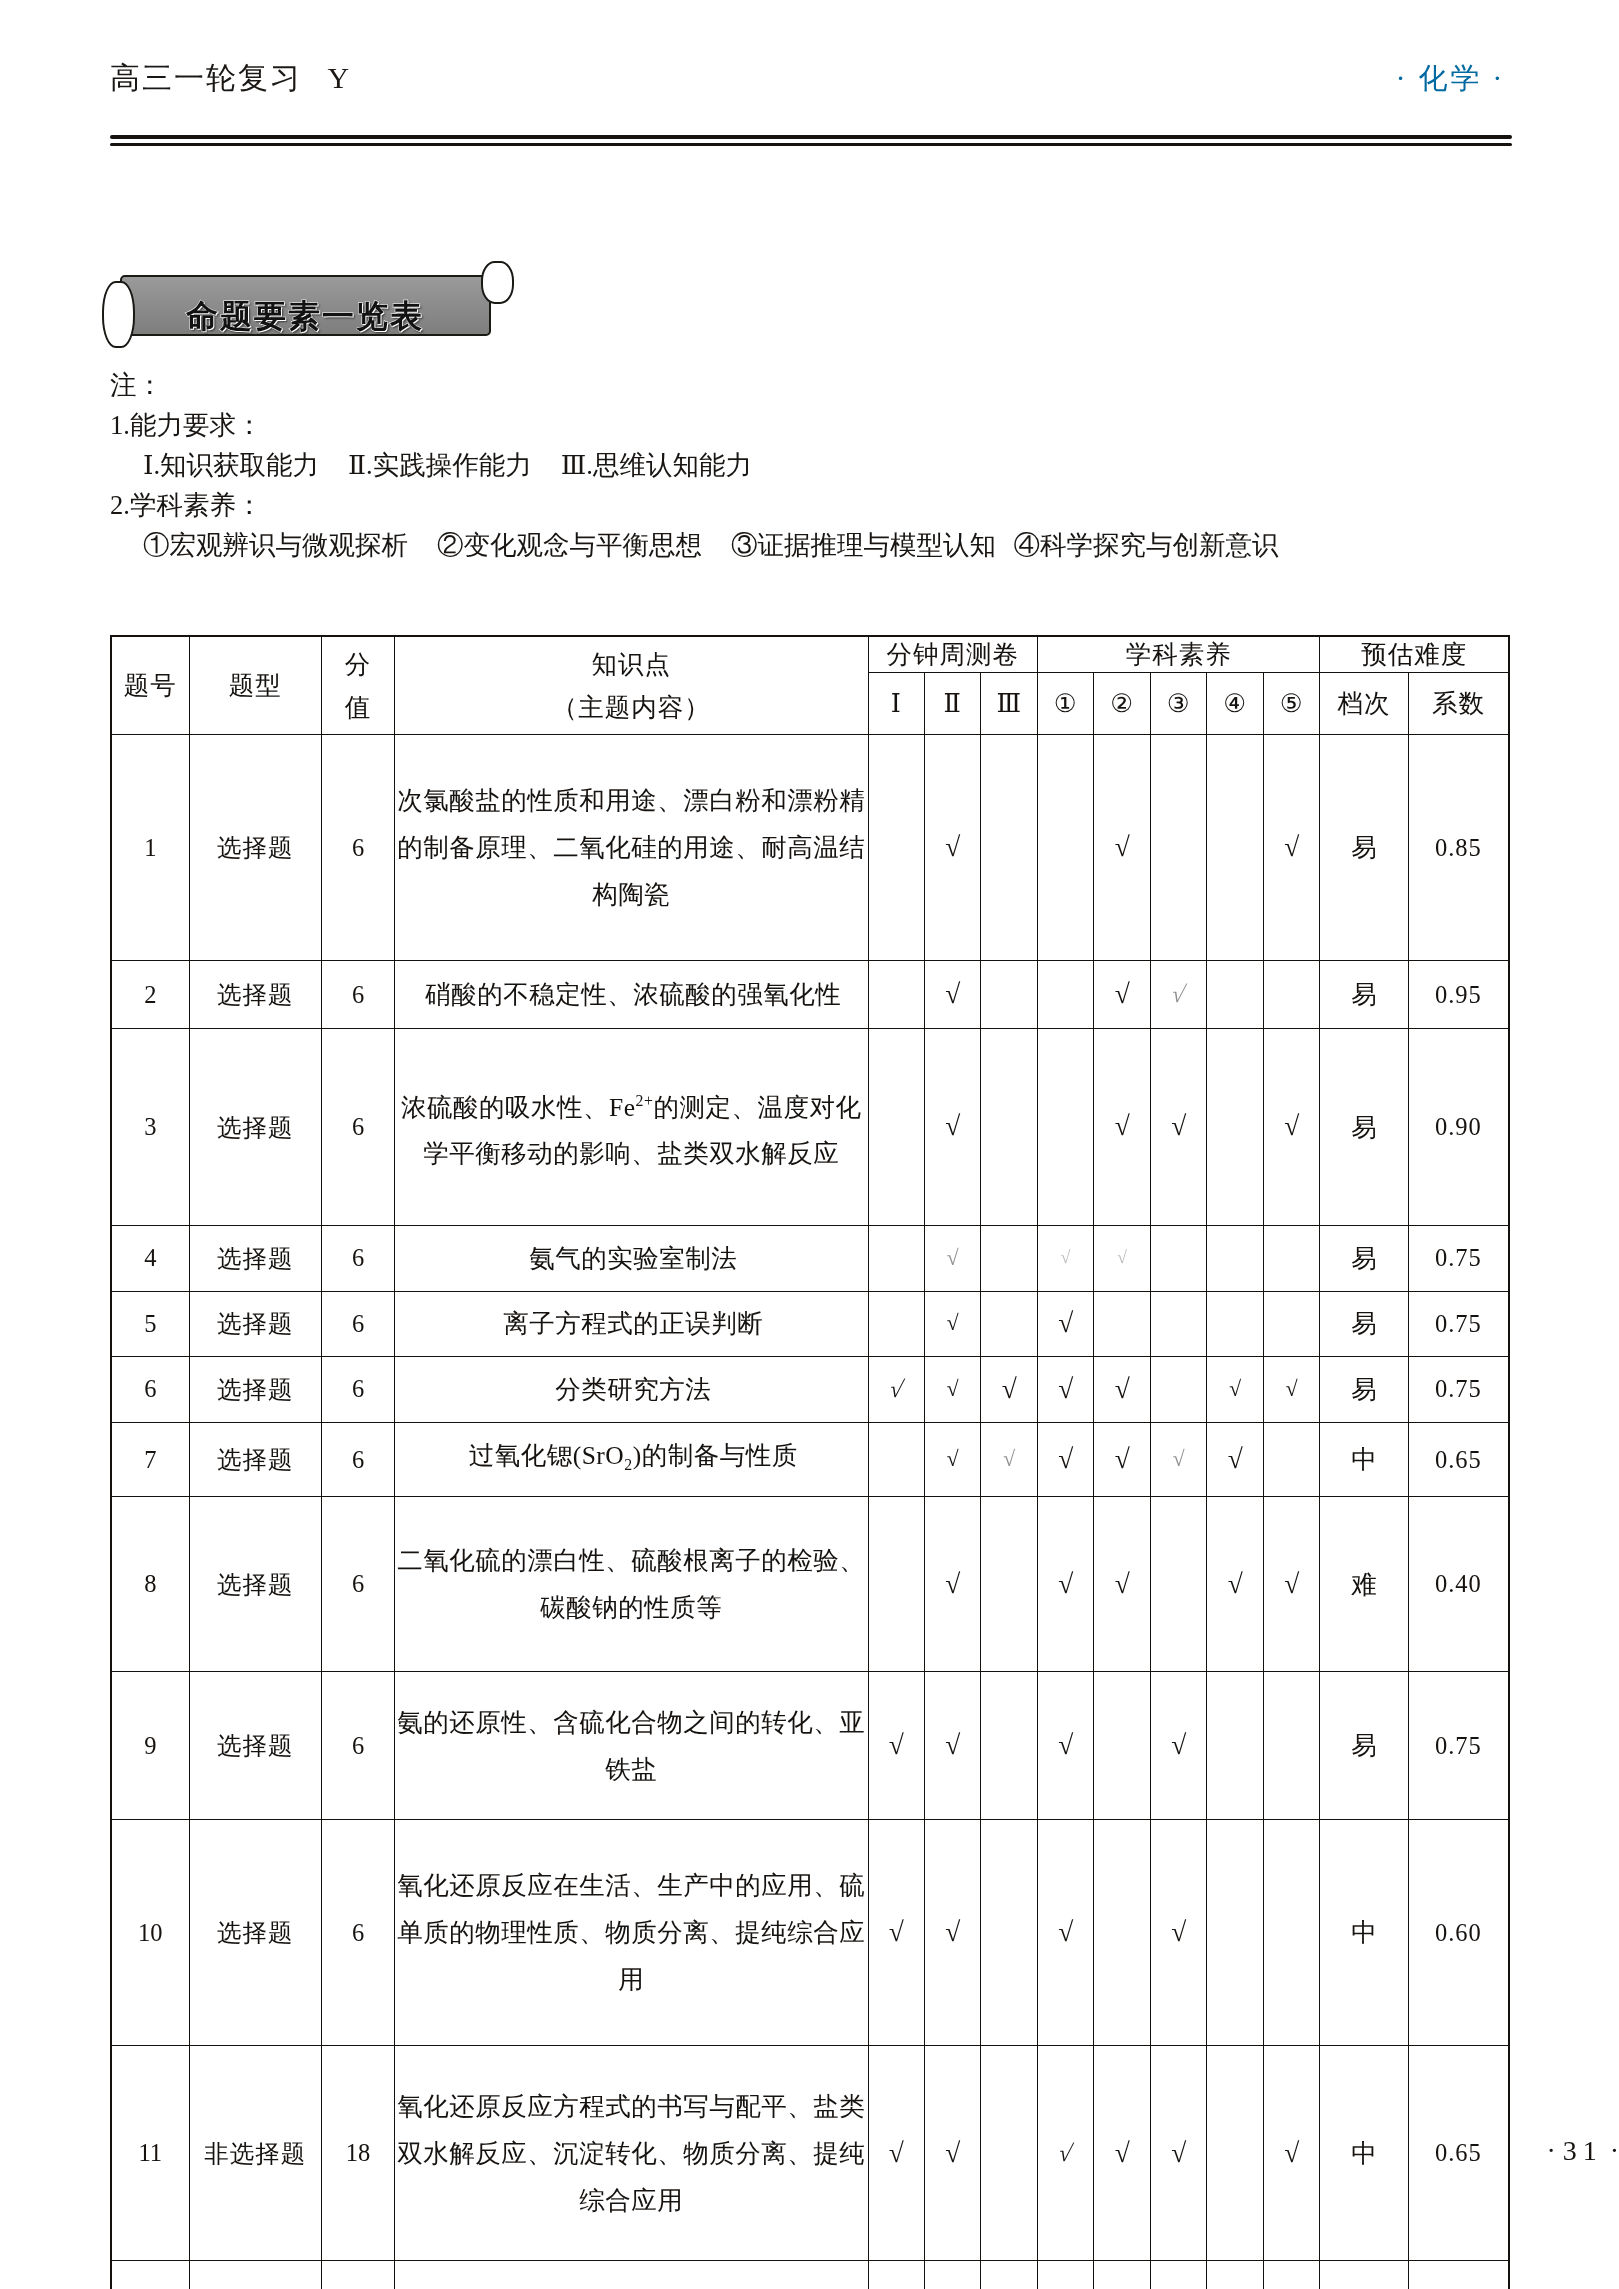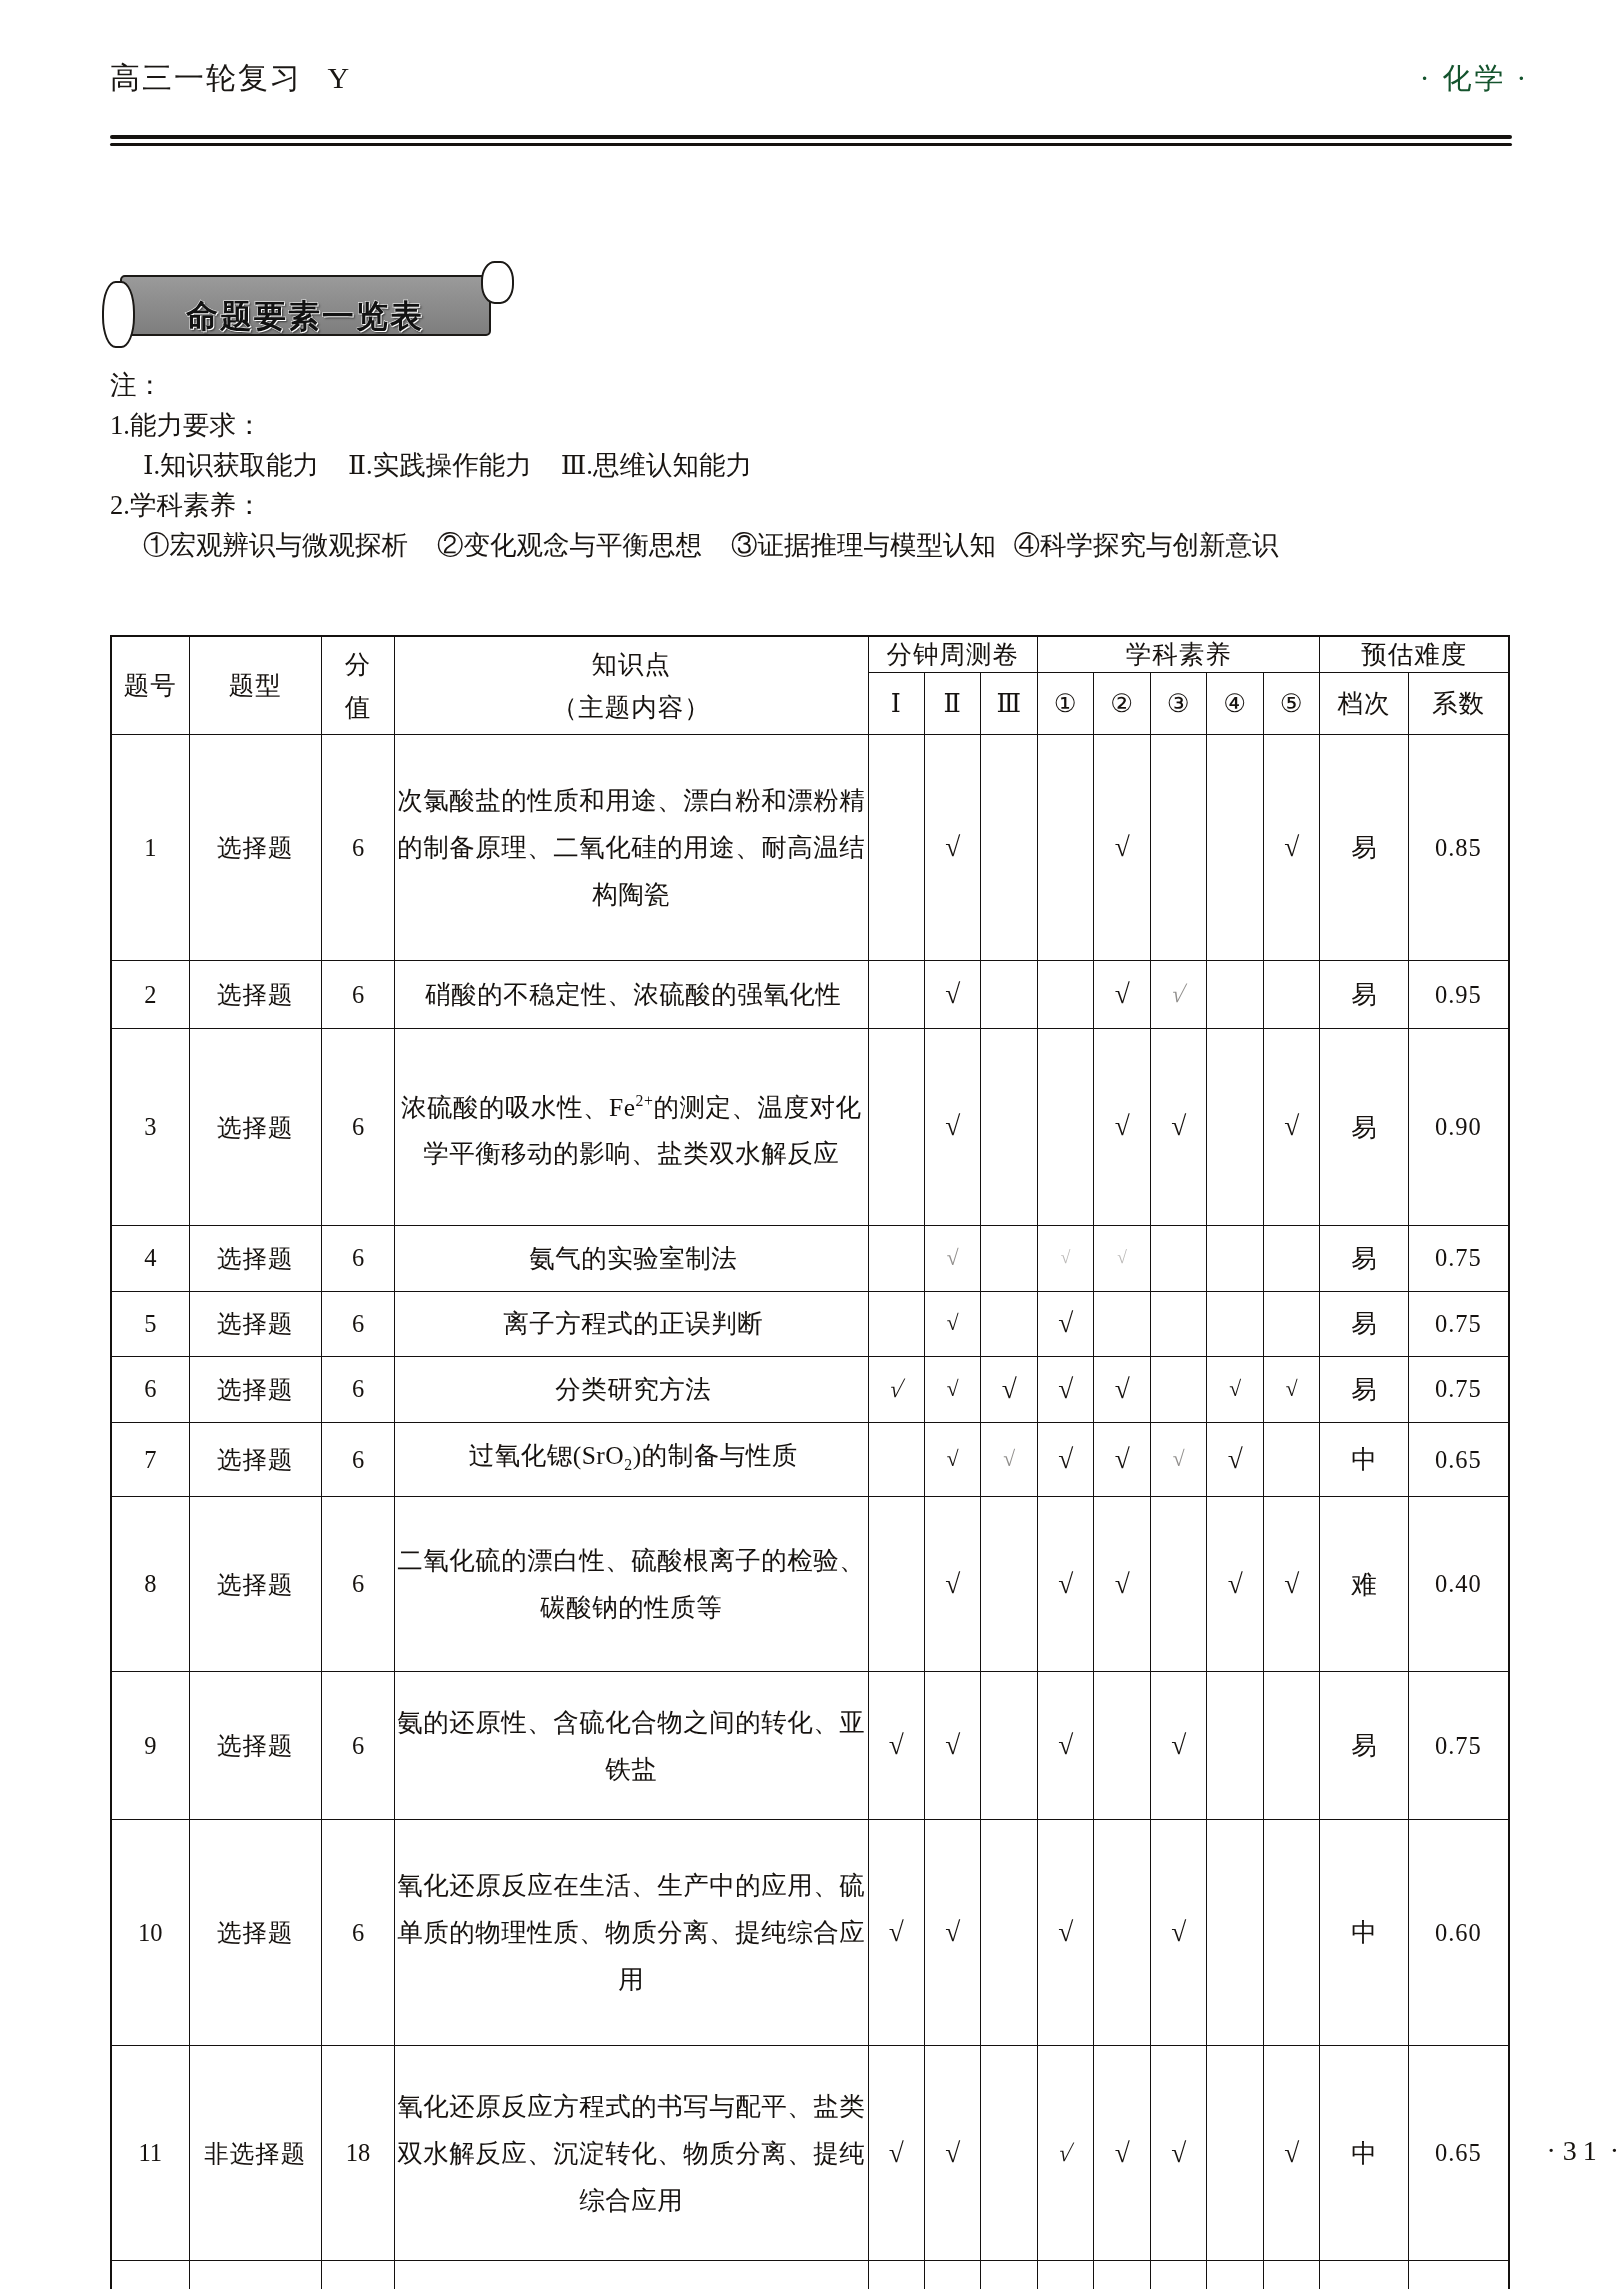--- a/index.html
+++ b/index.html
@@ -10,28 +10,28 @@
     color:#14110f;
     position:relative;
     overflow:hidden;
   }
   .page { position:relative; width:1619px; height:2290px; box-sizing:border-box; }
 
   
   .runhead {
     position:absolute; left:0; top:51px; width:1619px; height:55px;
     display:flex; align-items:center; justify-content:space-between;
-    padding:0 90px 0 110px; box-sizing:border-box;
+    padding:0 114px 0 110px; box-sizing:border-box;
   }
   .runhead .left {
     font-size:30px; letter-spacing:2px; color:#1a1714; white-space:nowrap;
     font-family:"DejaVu Serif","Liberation Serif",serif;
   }
   .runhead .left .y { font-family:"Liberation Serif",serif; margin-left:25.5px; letter-spacing:0; }
-  .runhead .right { font-size:29px; letter-spacing:2.9px; color:#14532d; white-space:nowrap;text-align:center; }
+  .runhead .right { font-size:29px; letter-spacing:2.9px; color:#0369a1; white-space:nowrap;text-align:center; }
 
   .rule-wrap { position:absolute; left:110px; top:135px; width:1402px; height:11.8px; }
   .rule-wrap .r1 { position:absolute; left:0; top:0; width:100%; height:3.9px; background:#15120f; border-radius:2px; }
   .rule-wrap .r2 { position:absolute; left:0; top:7.8px; width:100%; height:2.9px; background:#15120f; border-radius:2px; }
 
   
   .doc-title {
     position:absolute; left:0; top:186px; width:1619px;
     text-align:center; font-size:39px; font-weight:bold;
     letter-spacing:1px; color:#100e0c;

